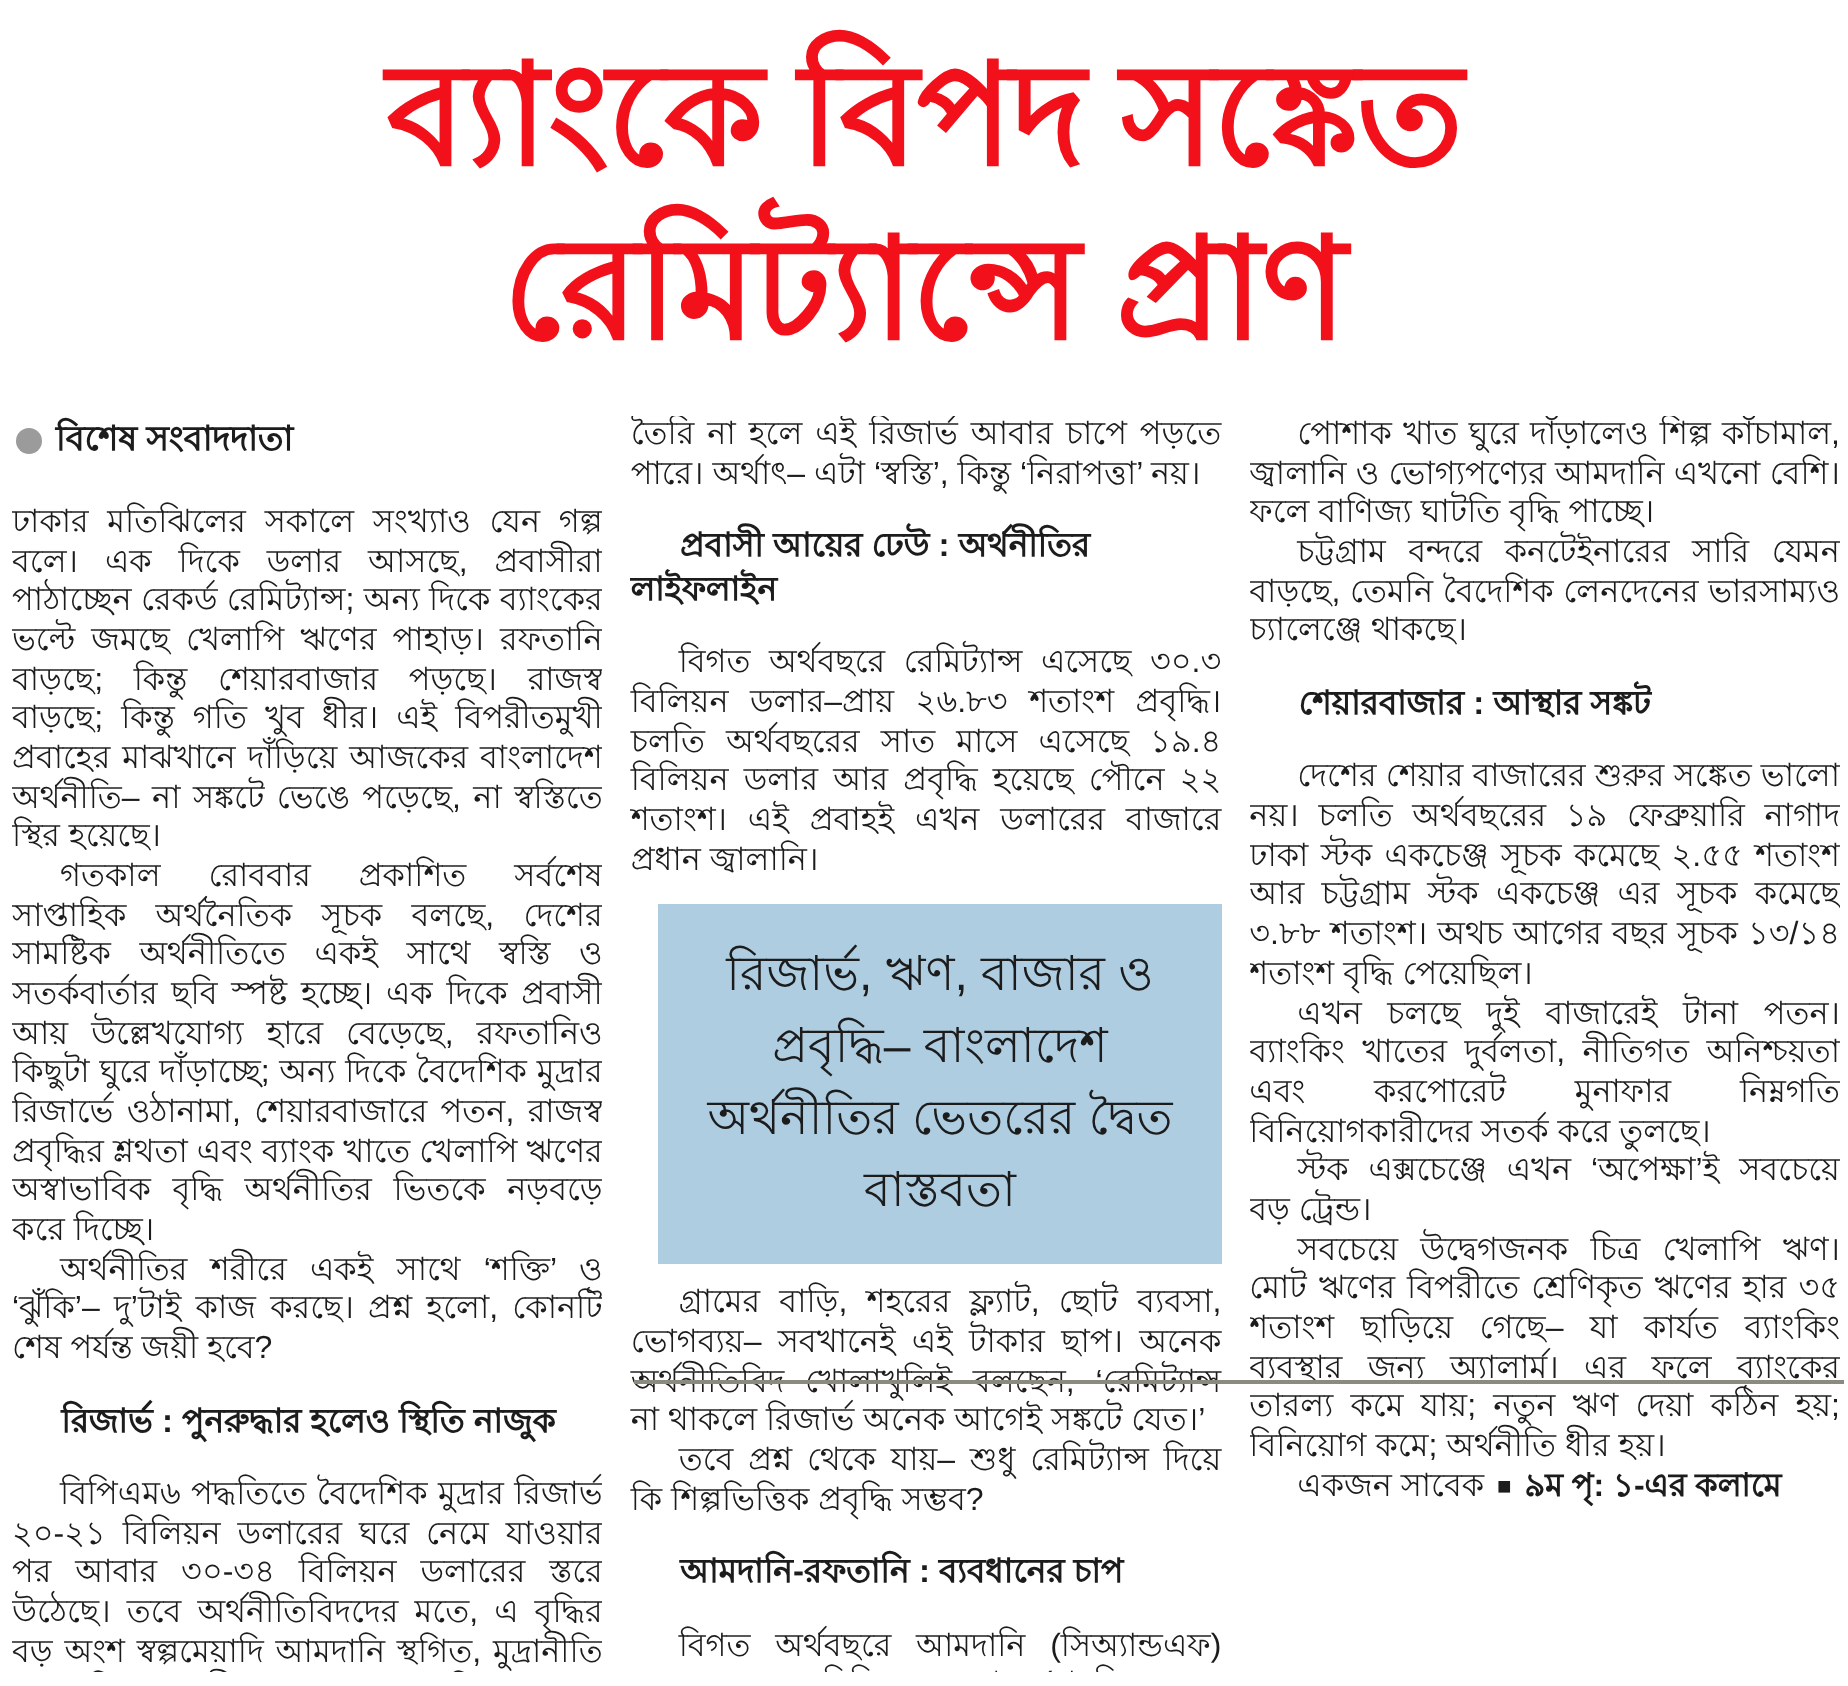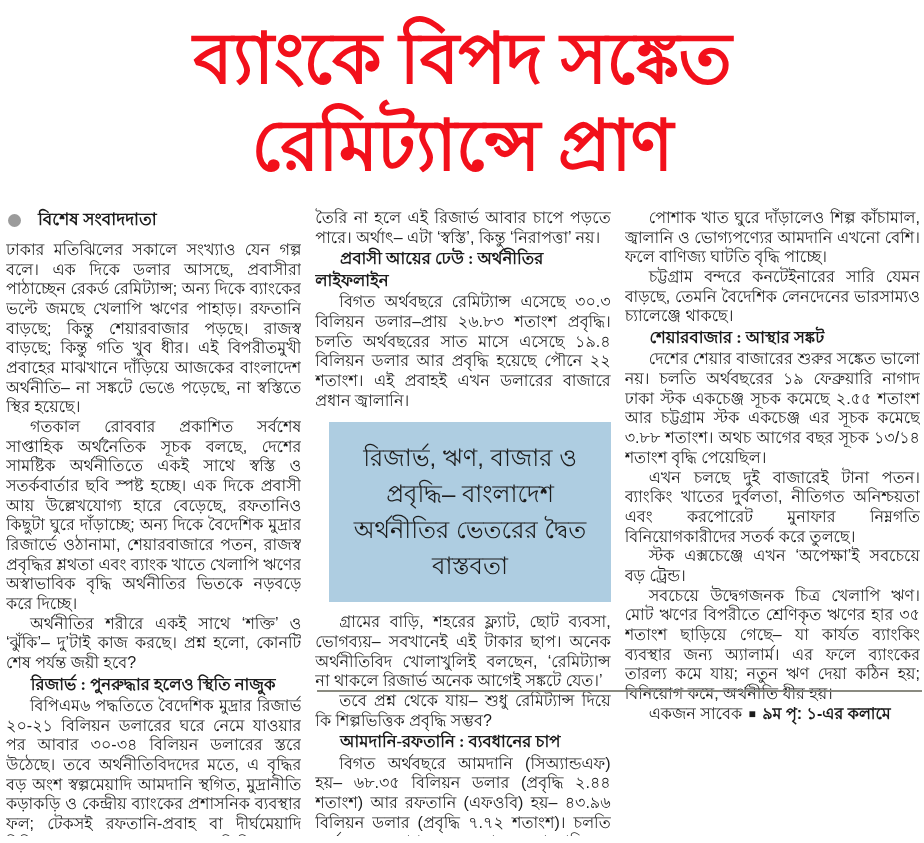--- a/index.html
+++ b/index.html
@@ -30,32 +30,32 @@
   .cols{
     display:flex;gap:14px;padding:6px 4px 0 6px;
     height:634px;overflow:hidden;
   }
   .col{
     flex:1 1 0;min-width:0;overflow:hidden;
     font-size:16px;line-height:1.23;text-align:justify;
   }
 
   .byline{
-    display:flex;align-items:center;gap:17px;
-    font-weight:700;font-size:17px;margin:2px 0 9px 2px;text-align:left;
+    display:flex;align-items:center;gap:7px;
+    font-weight:700;font-size:17px;margin:2px 0 21px 2px;text-align:left;
   }
   .bullet{
     width:13px;height:13px;border-radius:50%;
     background:var(--bullet);flex:0 0 auto;
   }
   .para{text-align:justify;}
   .para.indent{text-indent:1.5em;}
   .subhead{
     font-weight:700;font-size:16.5px;line-height:1.3;
-    text-indent:1.5em;text-align:left;margin:1px 0;font-family:Liberation Serif, serif;
+    text-indent:1.5em;text-align:left;margin:16px 0;
   }
   .quote-box{
     background:var(--quote-bg);
     text-align:center;font-size:24px;line-height:1.5;
     padding:18px 8px;margin:12px 0 10px 14px;
     text-indent:0;
   }
   .jump{text-indent:1.5em;text-align:left;white-space:nowrap;}
   .jump-marker{font-size:12px;vertical-align:1px;padding:0 2px;}
   .jump-target{font-weight:700;}

